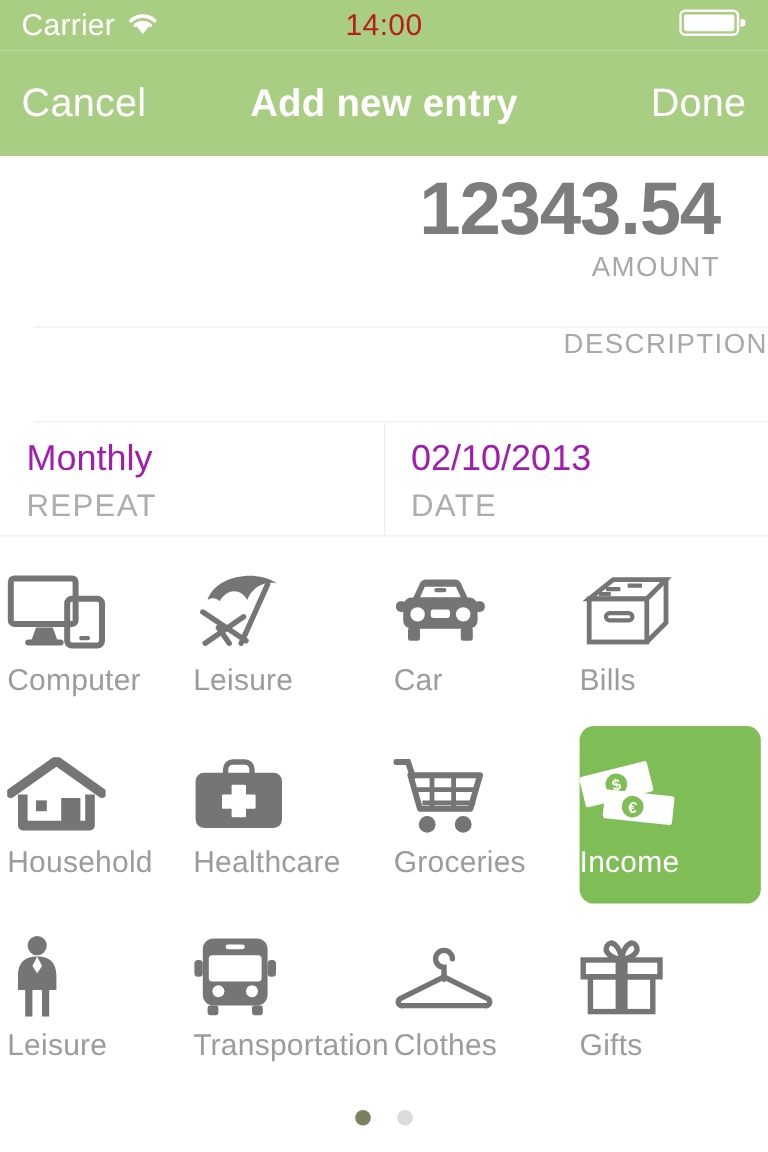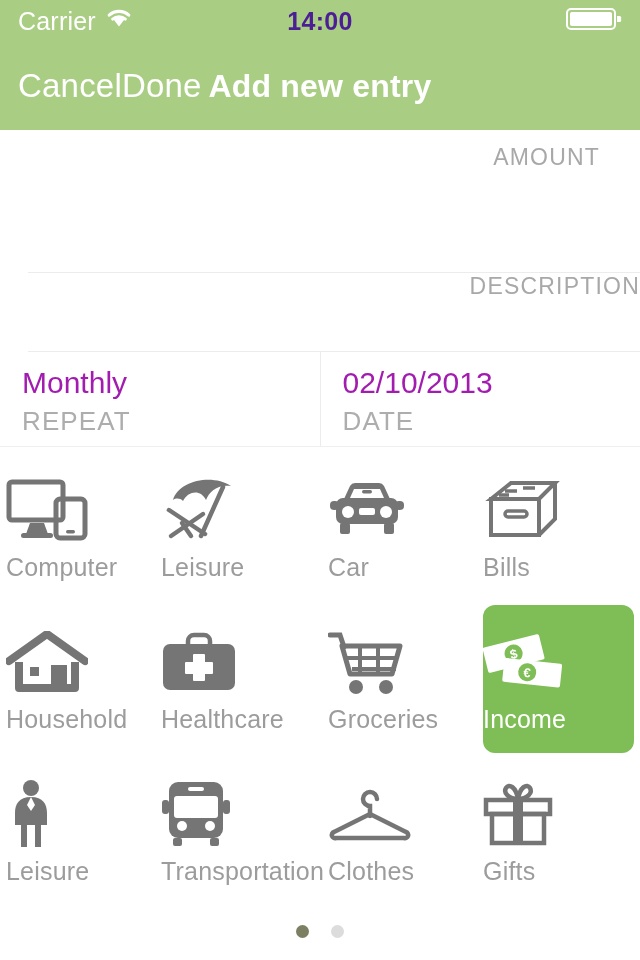--- a/index.html
+++ b/index.html
@@ -10,35 +10,35 @@
     overflow: hidden;
   }
   .phone { position: relative; width: 640px; height: 960px; background: #fff; }
 
   
   .statusbar {
     height: 42px; background: #a9ce83;
     display: flex; align-items: center; position: relative;
     padding: 0 18px;
   }
-  .status-left { display: flex; align-items: flex-start; gap: 10px; }
+  .status-left { display: flex; align-items: center; gap: 10px; }
   .carrier-text { color: #ffffff; font-size: 25px; letter-spacing: .2px; }
   .wifi-icon { display: block; }
   .status-time {
     position: absolute; left: 0; right: 0; text-align: center;
-    color: #4c1d95; font-size: 25px; font-weight: 700; letter-spacing: .3px;
+    color: #b91c1c; font-size: 25px; font-weight: 400; letter-spacing: .3px;
     pointer-events: none;
   }
   .status-right { margin-left: auto; display: flex; align-items: center; }
 
   
   .navbar {
     height: 88px; background: #a9ce83;
-    display: flex; align-items: center; 
-    padding: 0 18px; position: relative;
+    display: flex; align-items: center; justify-content: space-between;
+    padding: 0 18px; position: relative; gap: 24px;
   }
   .nav-btn {
     color: #ffffff; font-size: 33px; background: none; border: 0;
     font-family: inherit; cursor: pointer; letter-spacing: .2px;
   }
   .nav-title {
     position: absolute; left: 0; right: 0; text-align: center;
     color: #ffffff; font-size: 32px; font-weight: 700; letter-spacing: .2px;
     pointer-events: none;
   }
@@ -131,20 +131,21 @@
     </div>
   </div>
 
   <div class="navbar">
     <button class="nav-btn">Cancel</button>
     <div class="nav-title">Add new entry</div>
     <button class="nav-btn">Done</button>
   </div>
 
   <div class="amount-block">
+    <div class="amount-value">12343.54</div>
     <div class="amount-label">AMOUNT</div>
   </div>
   <div class="hr"></div>
 
   <div class="desc-block">
     <span class="desc-label">DESCRIPTION</span>
     <input class="desc-input" type="text" placeholder="" style="">
   </div>
   <div class="hr"></div>
 

